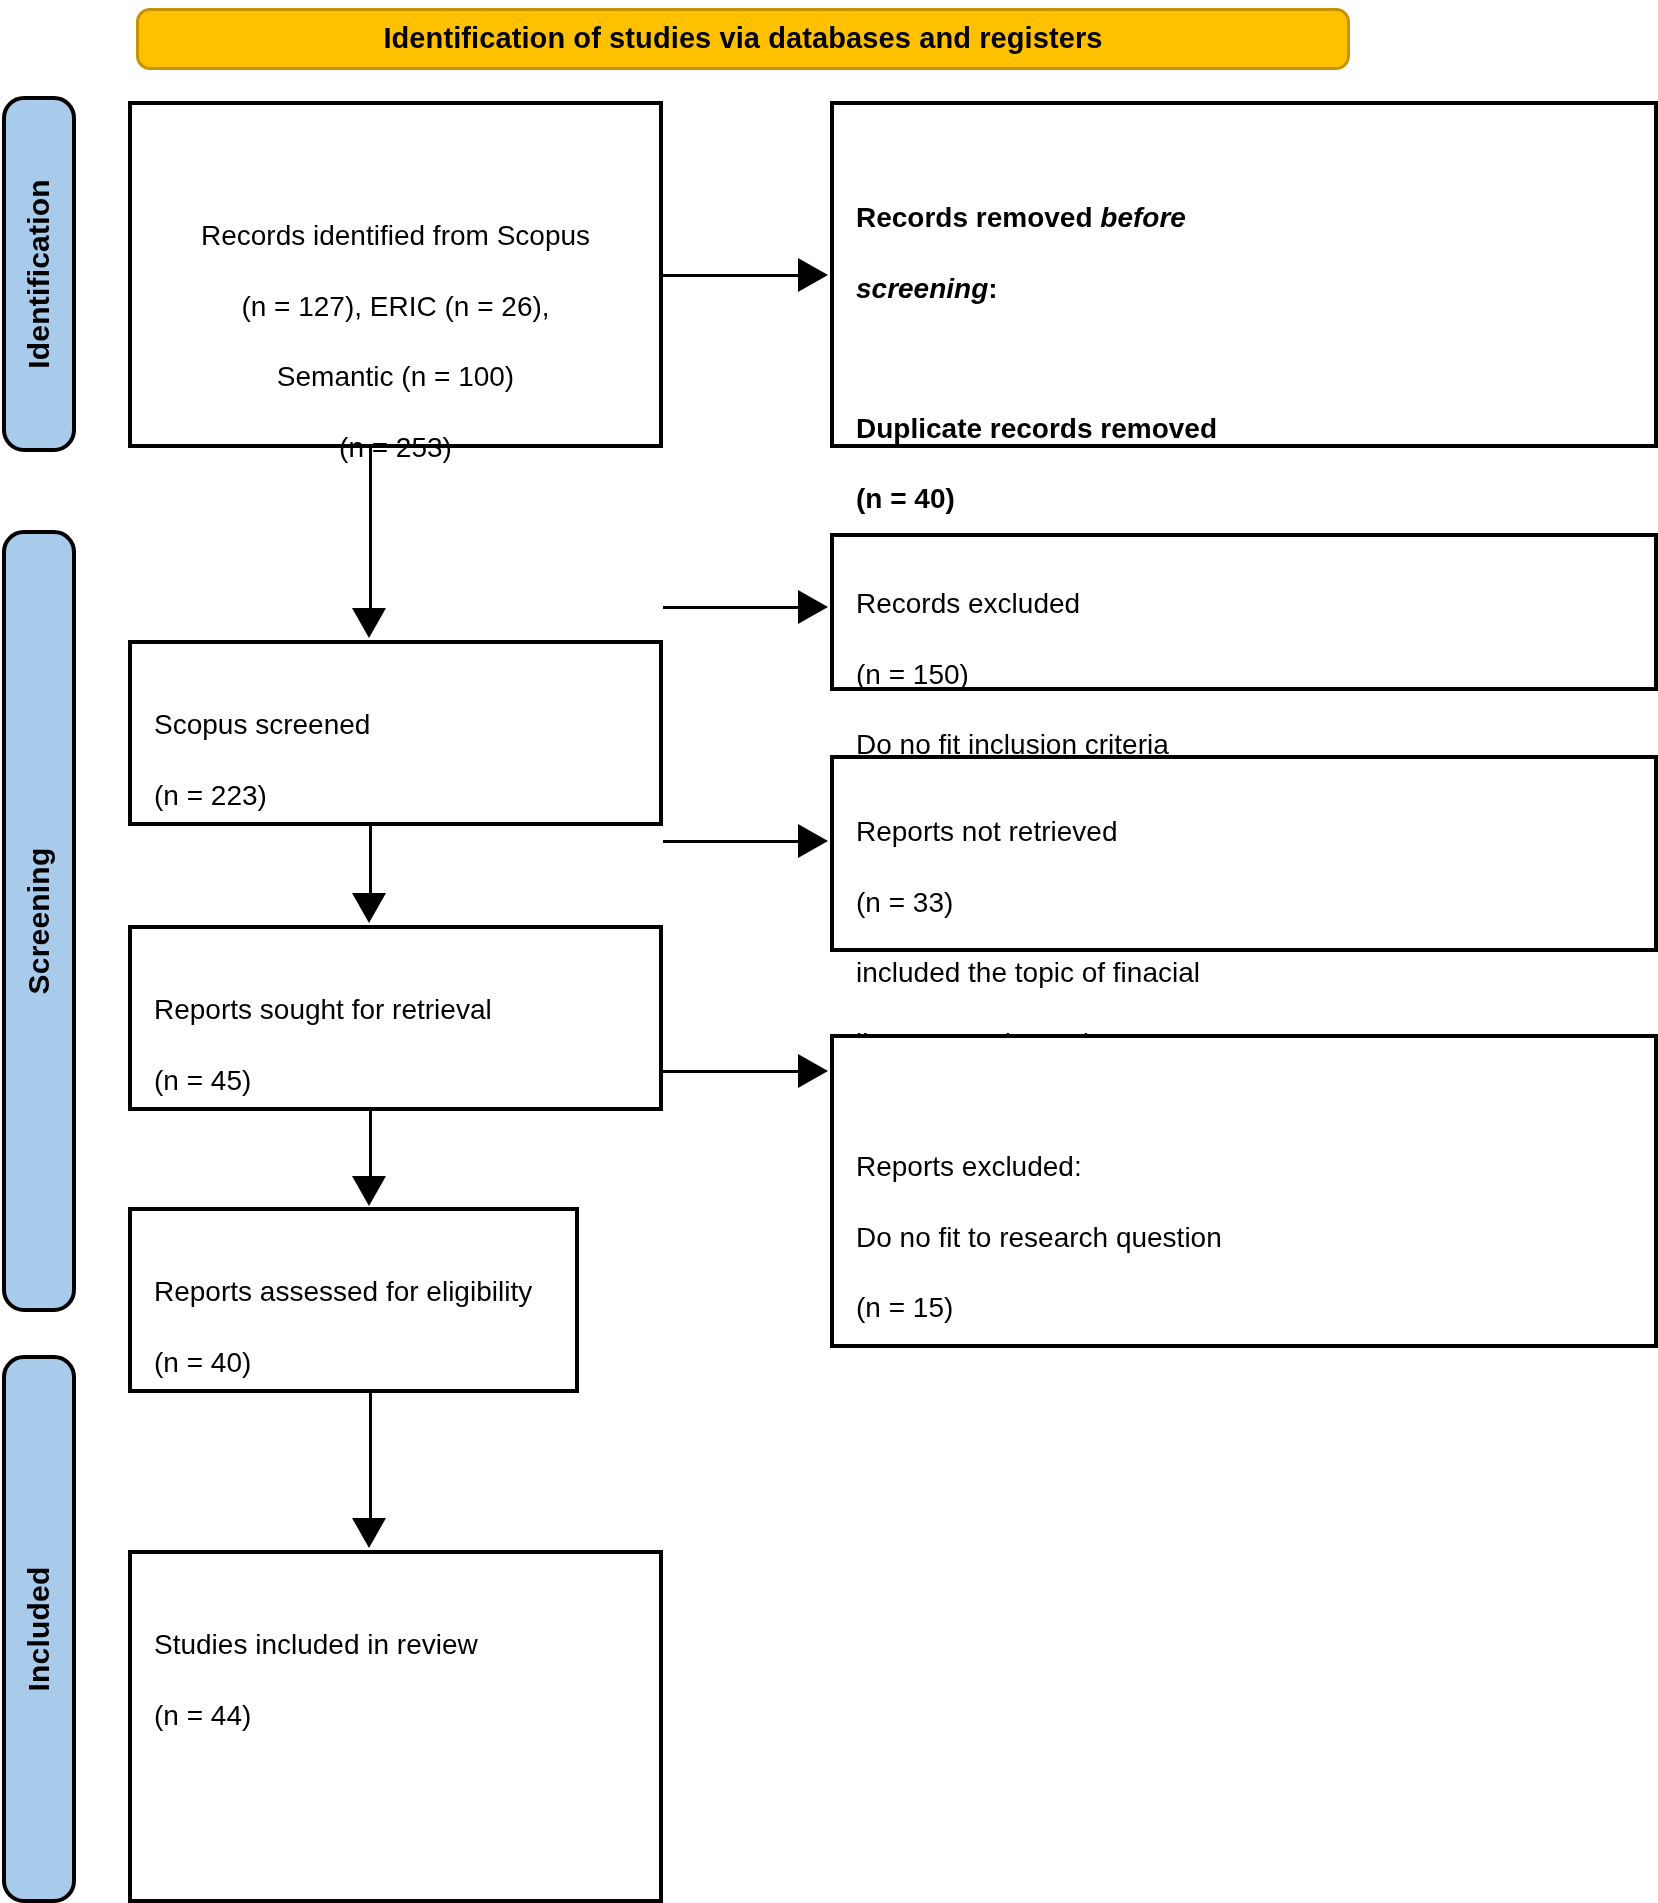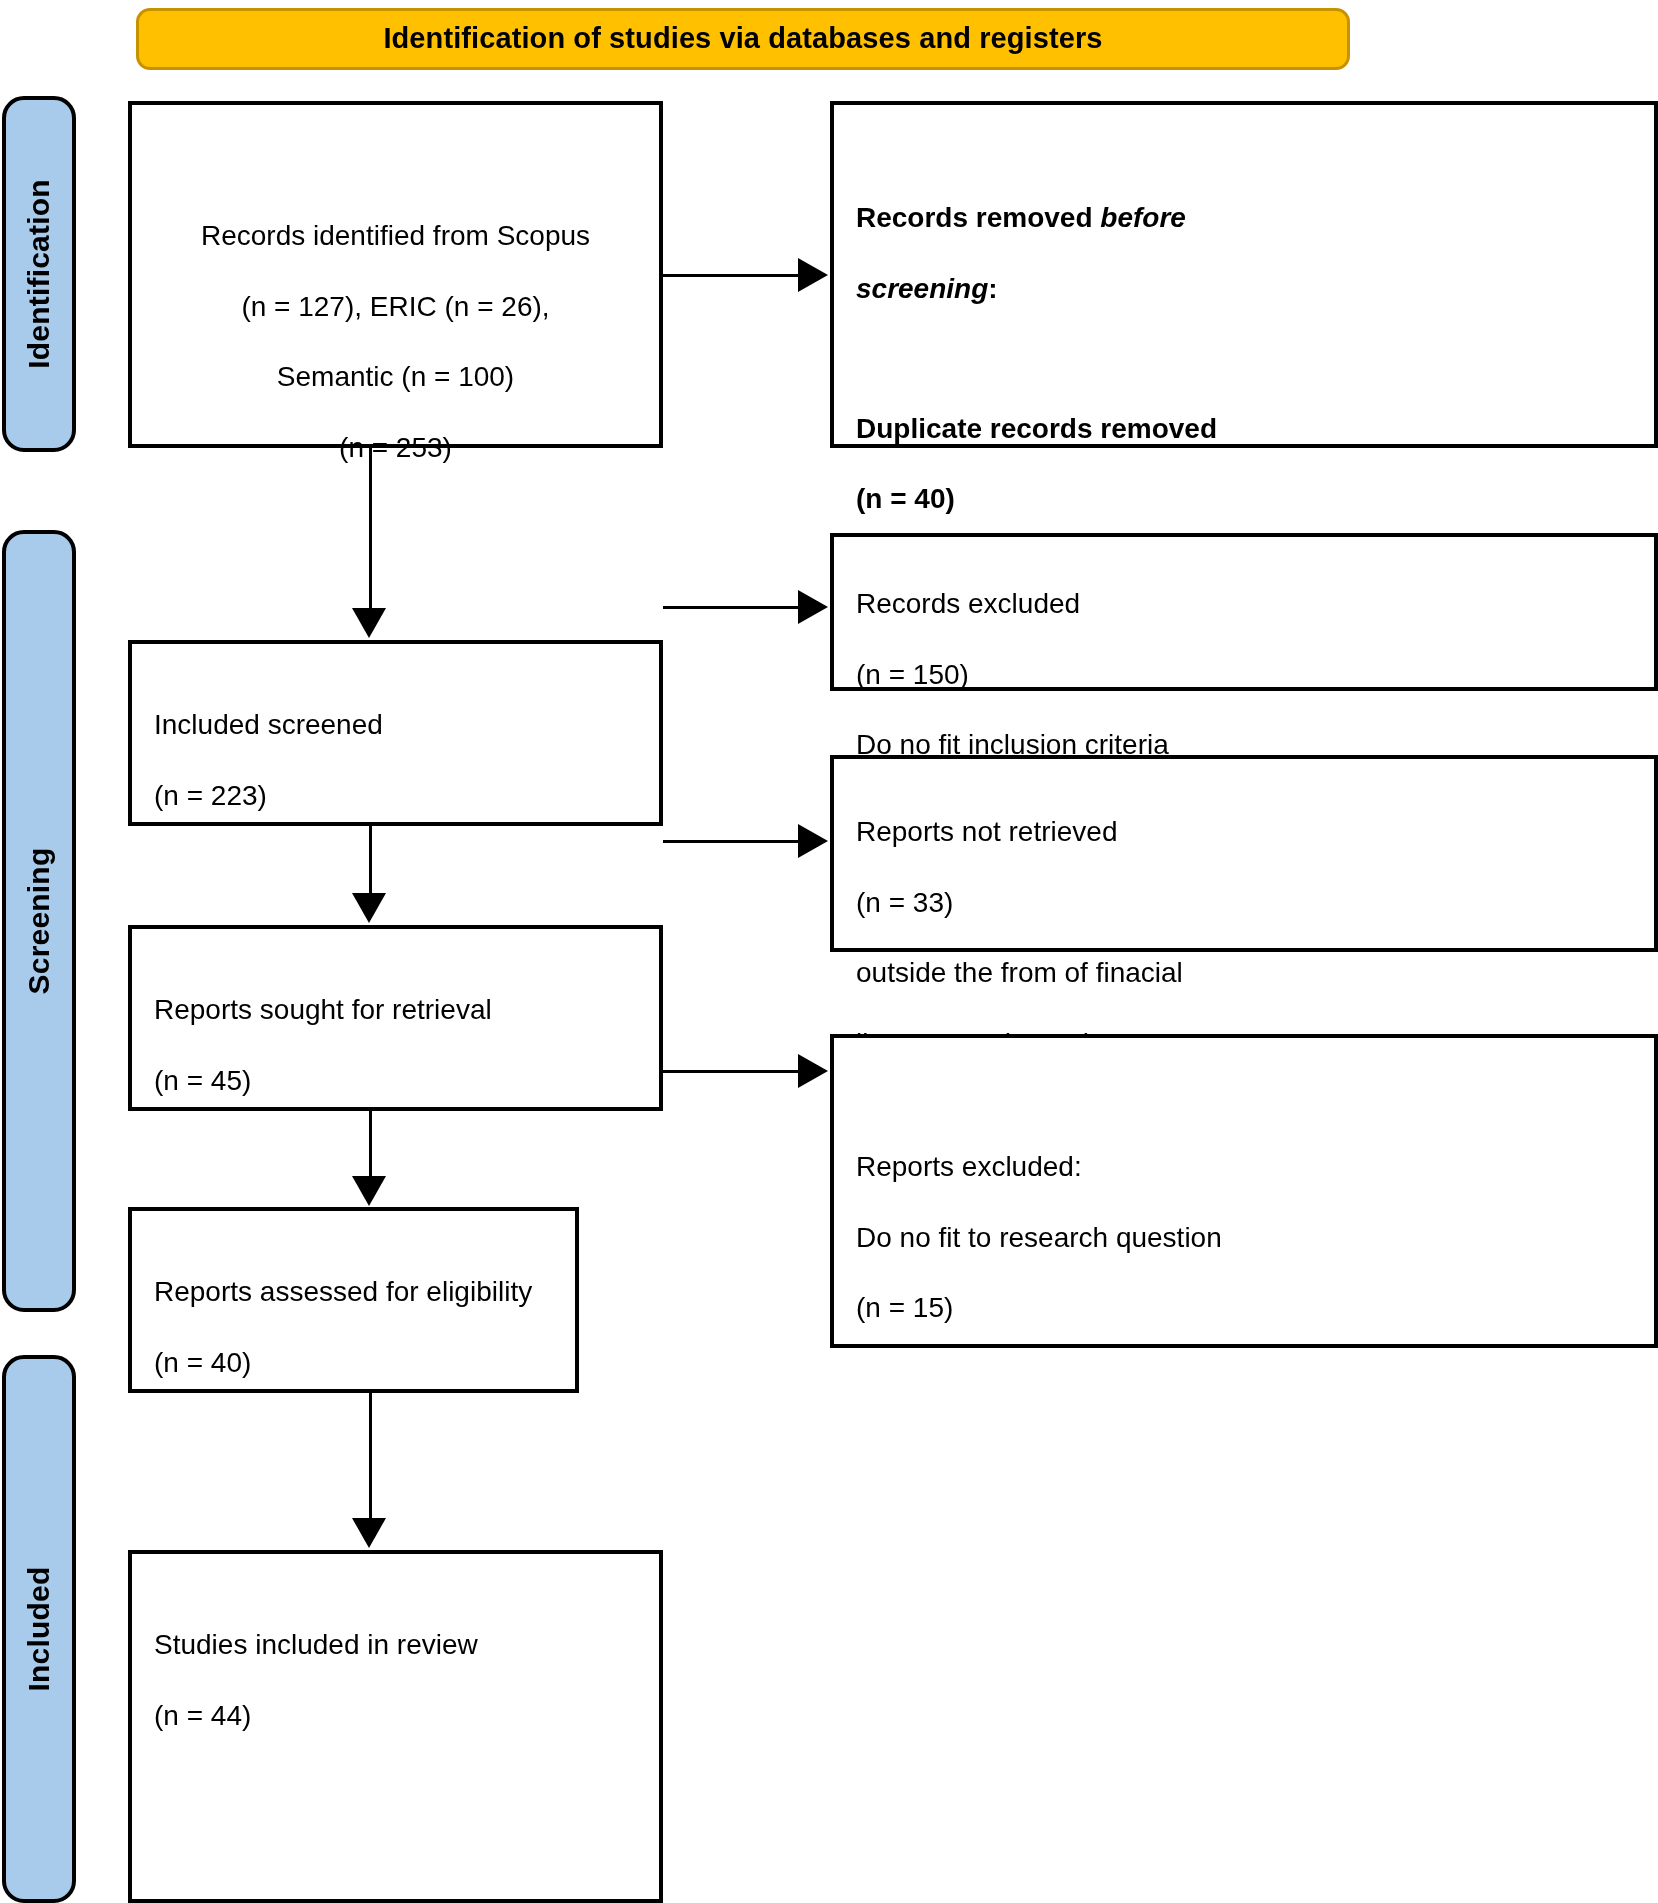--- a/index.html
+++ b/index.html
@@ -144,21 +144,21 @@
     <div class="box-text" style="top:78px;">
       <div>Records identified from Scopus</div>
       <div>(n = 127), ERIC (n = 26),</div>
       <div>Semantic (n = 100)</div>
       <div>(n = 253)</div>
     </div>
   </div>
 
   <div class="box align-left" style="left:128px; top:640px; width:535px; height:186px;">
     <div class="box-text" style="top:28px;">
-      <div>Included screened</div>
+      <div>Scopus screened</div>
       <div>(n = 223)</div>
     </div>
   </div>
 
   <div class="box align-left" style="left:128px; top:925px; width:535px; height:186px;">
     <div class="box-text" style="top:28px;">
       <div>Reports sought for retrieval</div>
       <div>(n = 45)</div>
     </div>
   </div>
@@ -192,21 +192,21 @@
       <div>Records excluded</div>
       <div>(n = 150)</div>
       <div>Do no fit inclusion criteria</div>
     </div>
   </div>
 
   <div class="box align-left" style="left:830px; top:755px; width:828px; height:197px;">
     <div class="box-text" style="top:20px;">
       <div>Reports not retrieved</div>
       <div>(n = 33)</div>
-      <div>outside the from of finacial</div>
+      <div>included the topic of finacial</div>
       <div>literacy, mathematics</div>
     </div>
   </div>
 
   <div class="box align-left" style="left:830px; top:1034px; width:828px; height:314px;">
     <div class="box-text" style="top:76px;">
       <div>Reports excluded:</div>
       <div>Do no fit to research question</div>
       <div>(n = 15)</div>
     </div>

